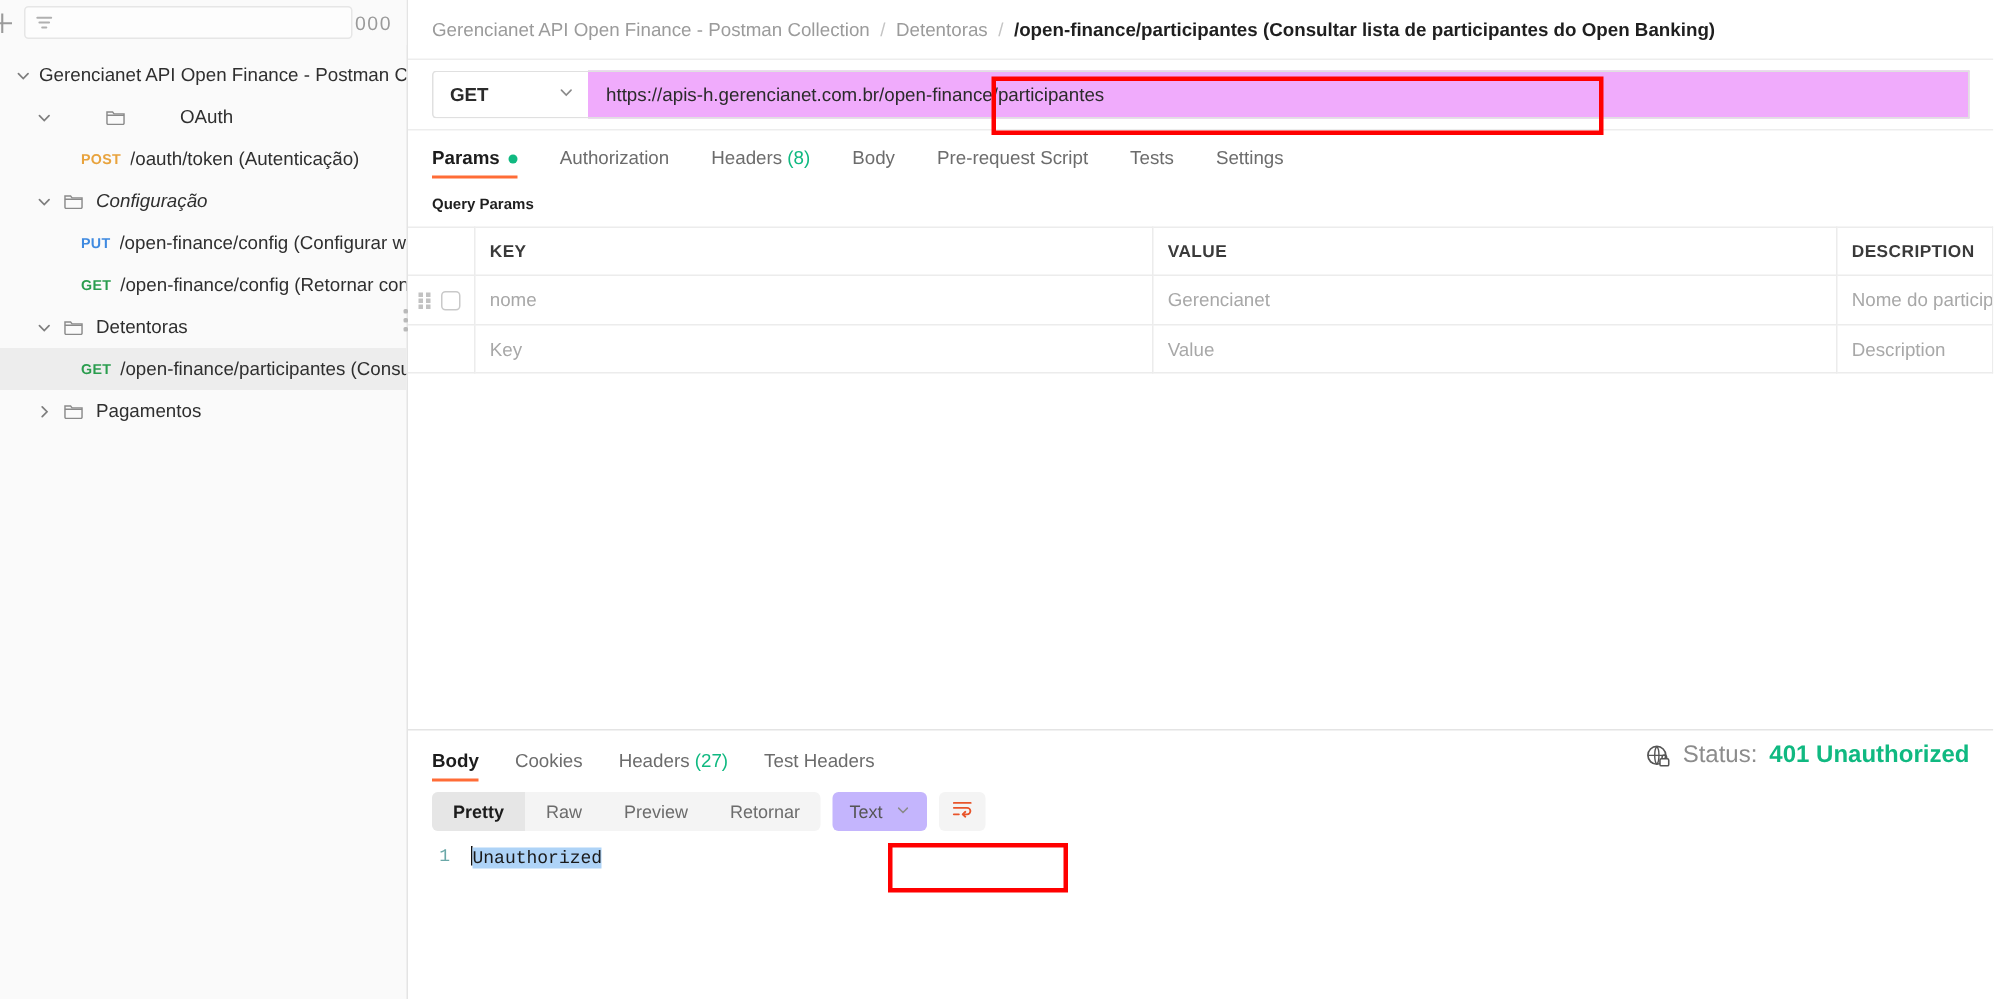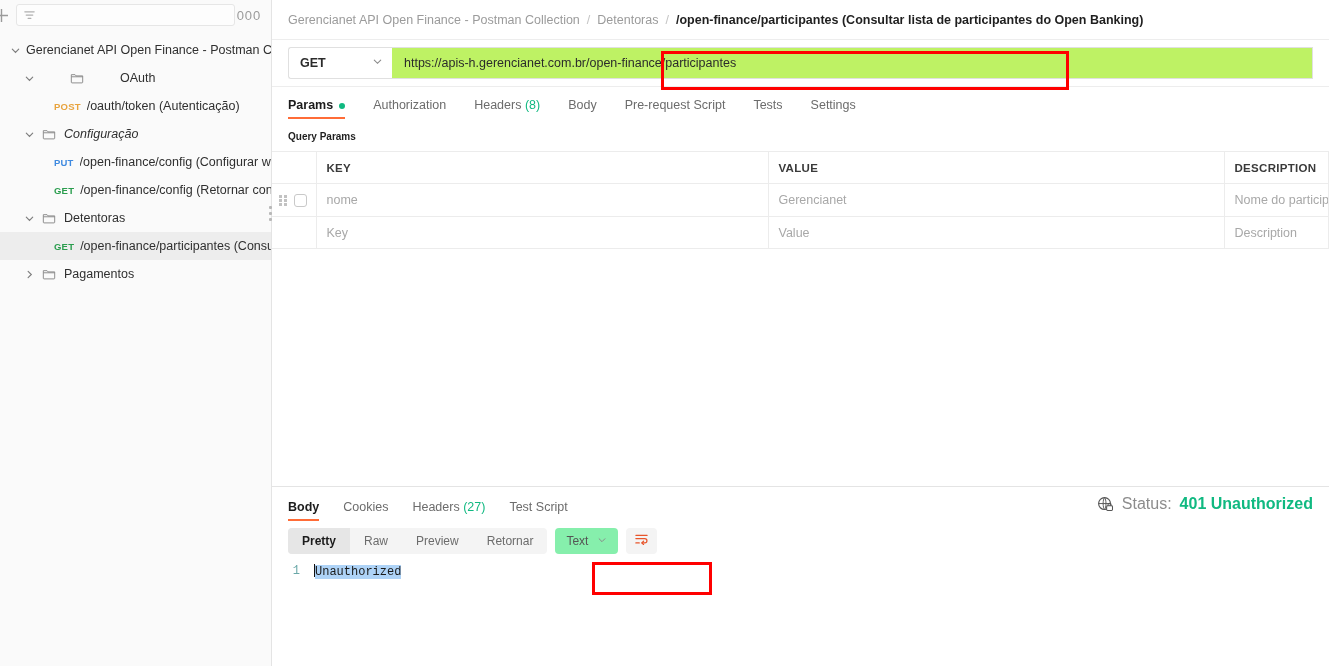--- a/index.html
+++ b/index.html
@@ -138,21 +138,21 @@
     background: #fff;
     display: flex; align-items: center; justify-content: space-between;
     padding: 0 9px 0 11px;
     font-size: 12.5px; font-weight: bold; color: #2b2b2b;
   }
   .method-select .cdown { color: #8a8a8a; font-weight: normal; }
   .url-input {
     flex: 1 1 auto; height: 32px;
     border: 1px solid #e0e0e0;
     border-left: 0;
-    background: #bef264;
+    background: #f0abfc;
     display: flex; align-items: center;
     padding: 0 12px;
     font-size: 12.5px; color: #2b2b2b;
   }
 
   .req-tabs {
     height: 32px;
     display: flex; align-items: flex-end;
     padding: 0 16px;
     gap: 4px;
@@ -250,21 +250,21 @@
     height: 26px;
   }
   .vtab {
     padding: 0 14px; height: 26px;
     display: flex; align-items: center;
     font-size: 12px; color: #6c6c6c; cursor: pointer;
   }
   .vtab.active { background: #e6e6e6; color: #1c1c1c; font-weight: bold; }
   .vsel {
     margin-left: 8px; height: 26px;
-    background: #86efac; border-radius: 4px;
+    background: #c4b5fd; border-radius: 4px;
     display: flex; align-items: center; gap: 9px;
     padding: 0 11px;
     font-size: 12px; color: #555;
   }
   .vsel .cdown { color: #8a8a8a; }
   .vwrap {
     margin-left: 8px; height: 26px; width: 31px;
     background: #f4f4f4; border-radius: 4px;
     display: flex; align-items: center; justify-content: center;
     color: #e8552b;
@@ -491,21 +491,21 @@
         </tbody>
     </table>
 
     <div class="resp-pane">
 
       <div class="resp-tabs">
         <div id="resp-tab-list" style="display:flex;align-items:flex-end;">
             <div class="rtab active"><span>Body</span></div>
             <div class="rtab"><span>Cookies</span></div>
             <div class="rtab"><span>Headers</span> <span class="cnt-g">(27)</span></div>
-            <div class="rtab"><span>Test Script</span></div>
+            <div class="rtab"><span>Test Headers</span></div>
           </div>
         <div class="resp-status">
           <span class="globe-ico">
             <svg width="17" height="17" viewBox="0 0 18 18" aria-hidden="true">
               <circle cx="8" cy="8" r="6.3" stroke="#555" stroke-width="1.2" fill="none"></circle>
               <path d="M1.9 8h12.2M8 1.7c-2 2-2 10.6 0 12.6M8 1.7c2 2 2 10.6 0 12.6" stroke="#555" stroke-width="1" fill="none"></path>
               <rect x="10.2" y="10.4" width="6.2" height="5" rx="1" fill="#fff" stroke="#555" stroke-width="1.1"></rect>
               <path d="M11.7 10.4V9.3a1.6 1.6 0 013.2 0v1.1" stroke="#555" stroke-width="1.1" fill="none"></path>
             </svg>
           </span>

